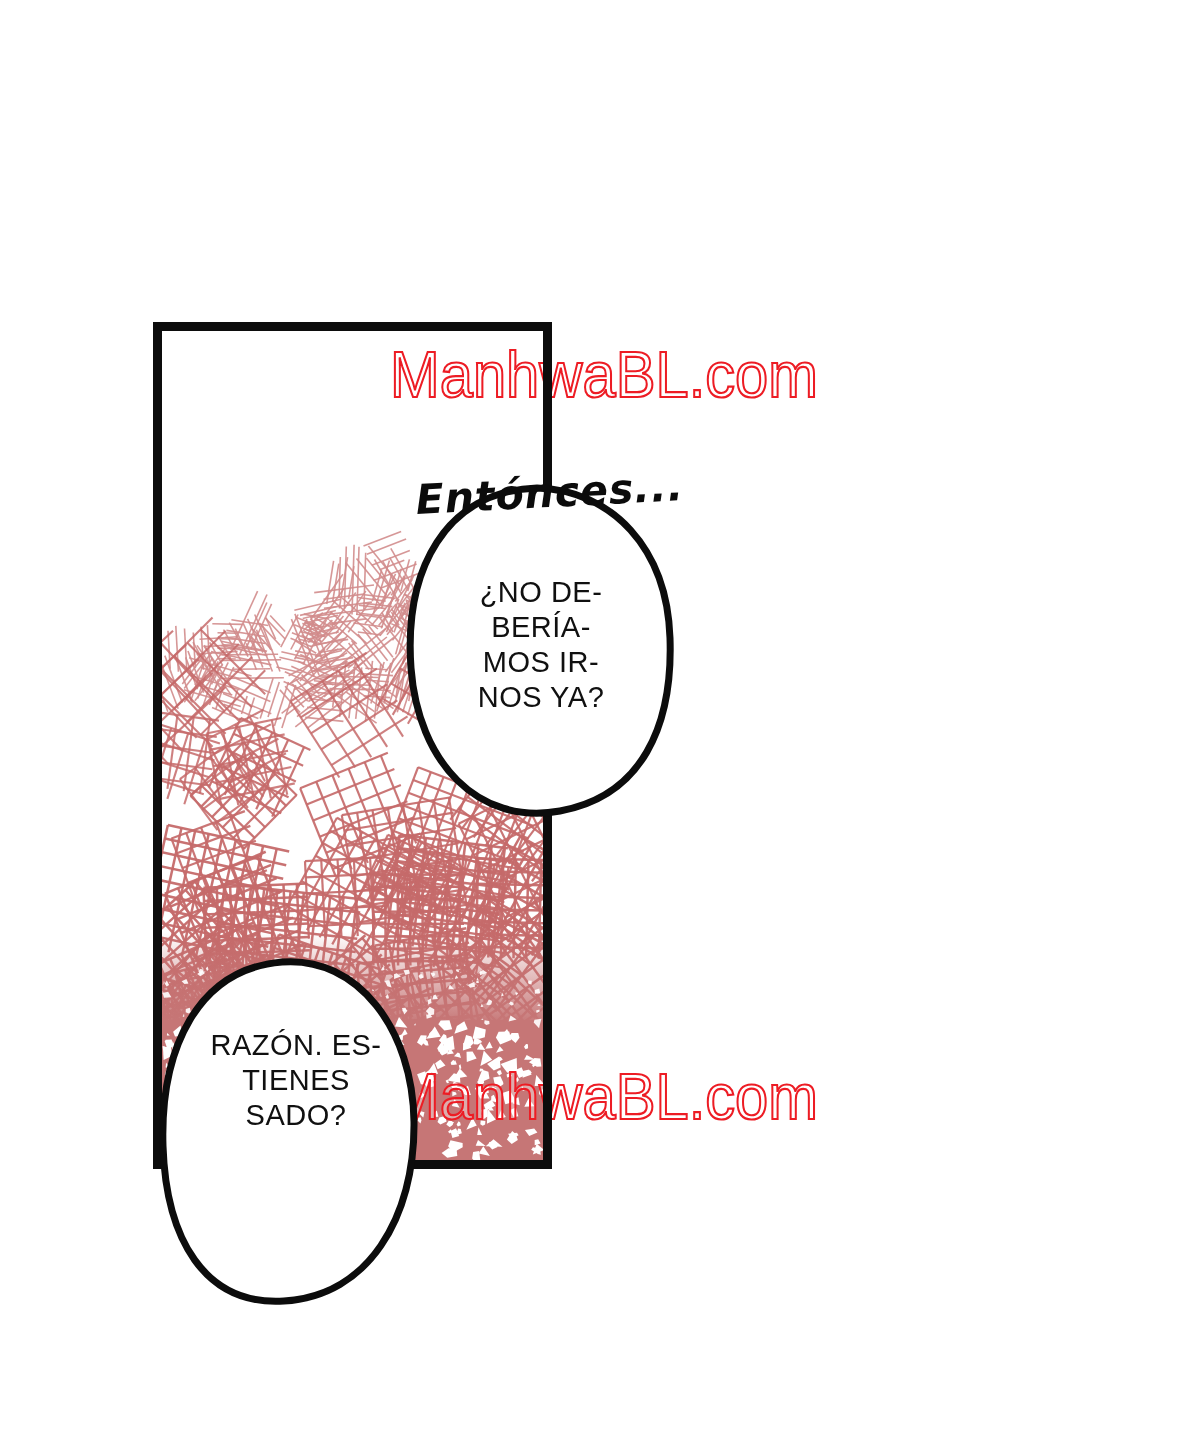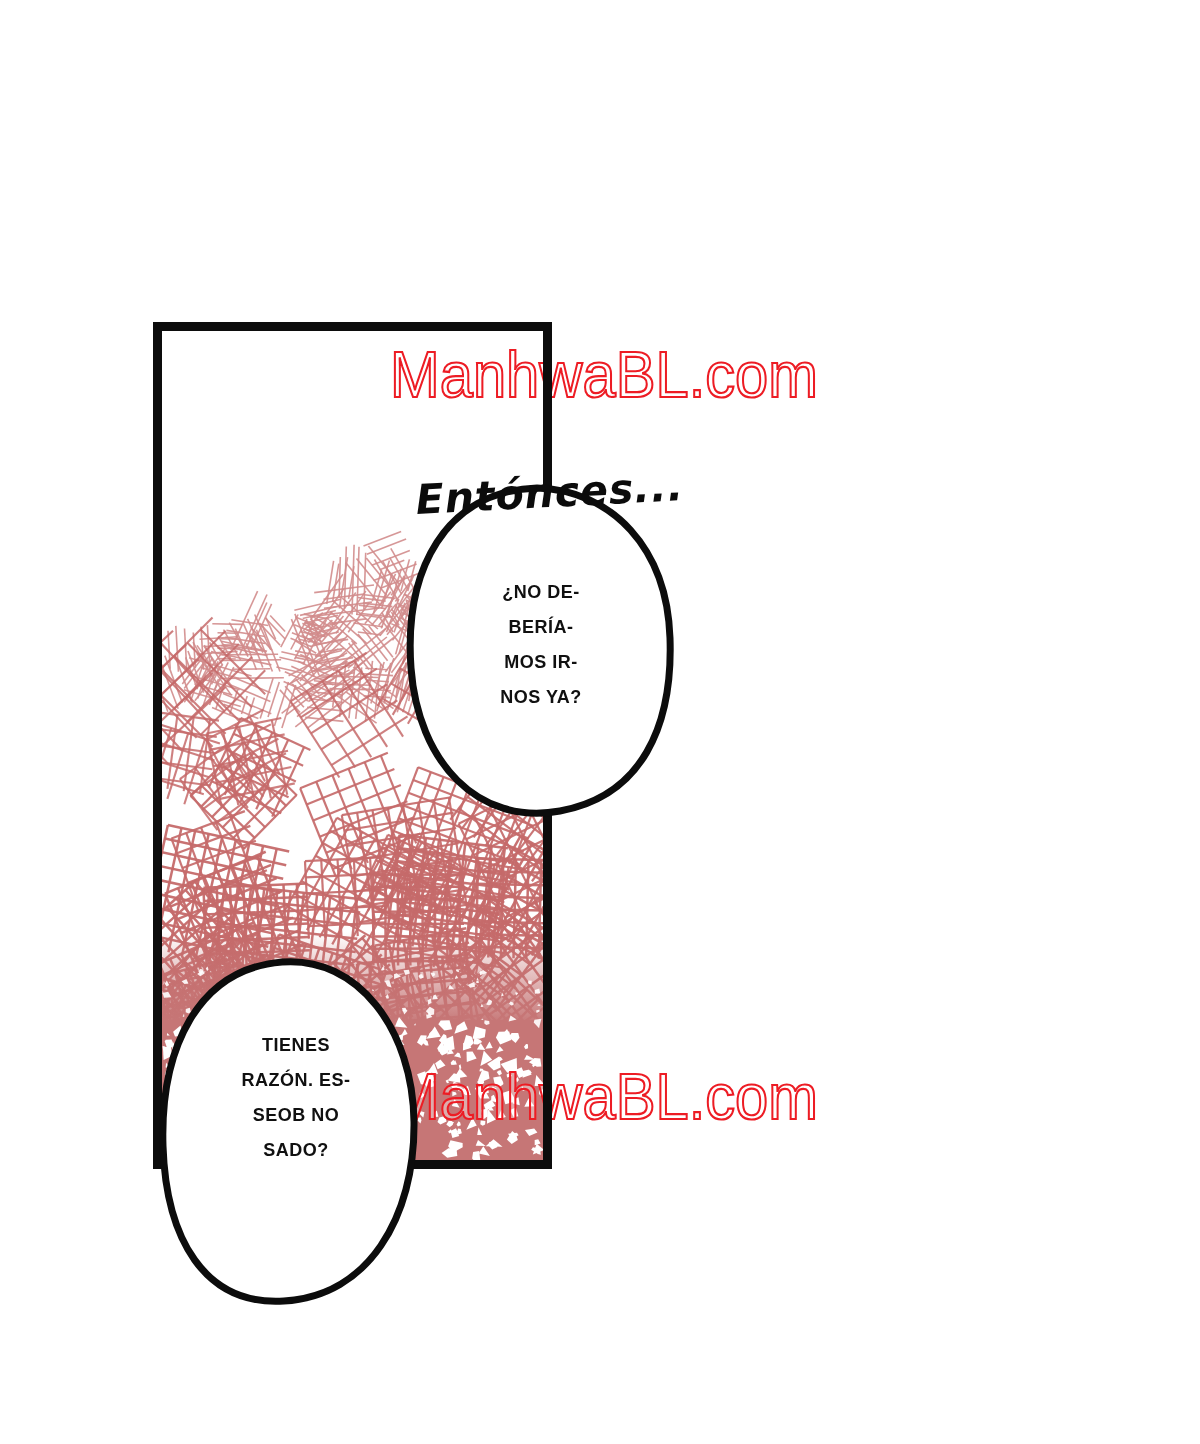--- a/index.html
+++ b/index.html
@@ -2,22 +2,22 @@
 <html><head>
 <meta charset="utf-8">
 <style>
   html,body{margin:0;padding:0;background:#ffffff;}
   .page{
     position:relative;width:1108px;height:1444px;background:#ffffff;
     overflow:hidden;font-family:"Liberation Sans",sans-serif;
   }
   .page svg.art{position:absolute;left:0;top:0;}
   .bubble-text{
-    position:absolute;text-align:center;font-weight:bold;color:#101010;
-    font-size:18px;line-height:35px;letter-spacing:.5px;white-space:nowrap;
+    position:absolute;text-align:center;font-weight:normal;color:#101010;
+    font-size:29px;line-height:35px;letter-spacing:.5px;white-space:nowrap;
     font-family:"Liberation Sans",sans-serif;
   }
   .bubble-text-top{left:451px;top:575px;width:180px;}
   .bubble-text-bottom{left:191px;top:1028px;width:210px;}
   .lead-in{
     position:absolute;left:417px;top:476px;
     font-family:"DejaVu Sans",sans-serif;font-style:italic;font-weight:bold;
     font-size:41px;color:#0b0b0b;letter-spacing:1px;white-space:nowrap;
     transform:rotate(-3deg);transform-origin:left bottom;
   }
@@ -1473,19 +1473,18 @@
   <div class="lead-in">Entónces...</div>
 
   <div class="bubble-text bubble-text-top">
     <div>¿NO DE-</div>
     <div>BERÍA-</div>
     <div>MOS IR-</div>
     <div>NOS YA?</div>
   </div>
 
   <div class="bubble-text bubble-text-bottom">
+    <div>RAZÓN. ES-</div>
     <div>TIENES</div>
-    <div>RAZÓN. ES-</div>
-    <div>SEOB NO</div>
     <div>SADO?</div>
   </div>
 
 </div>
 
 </body></html>

